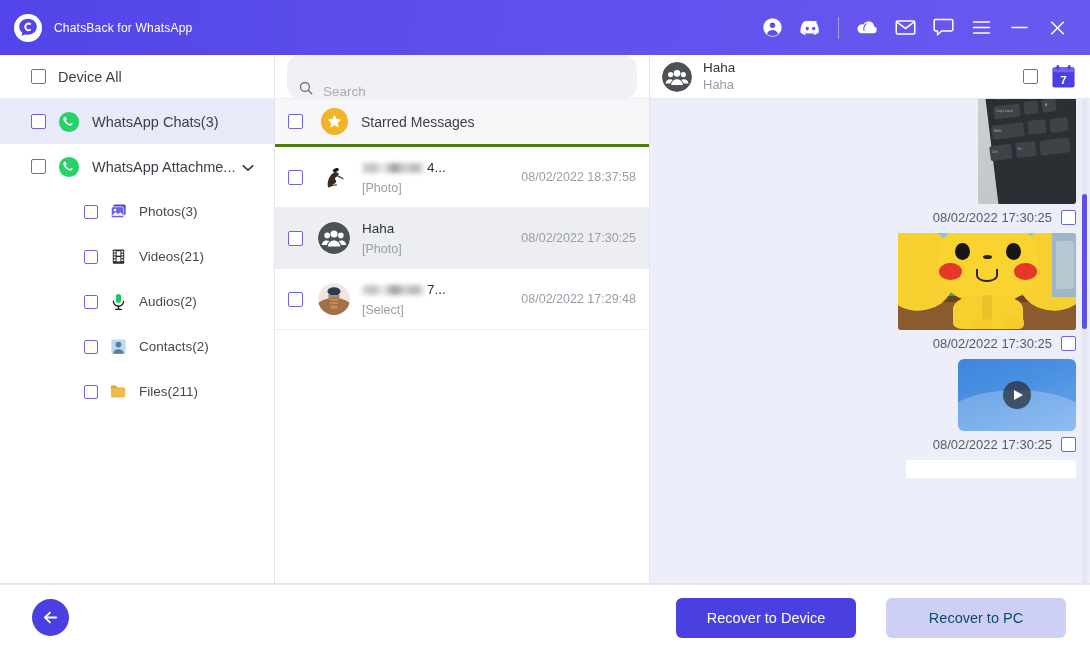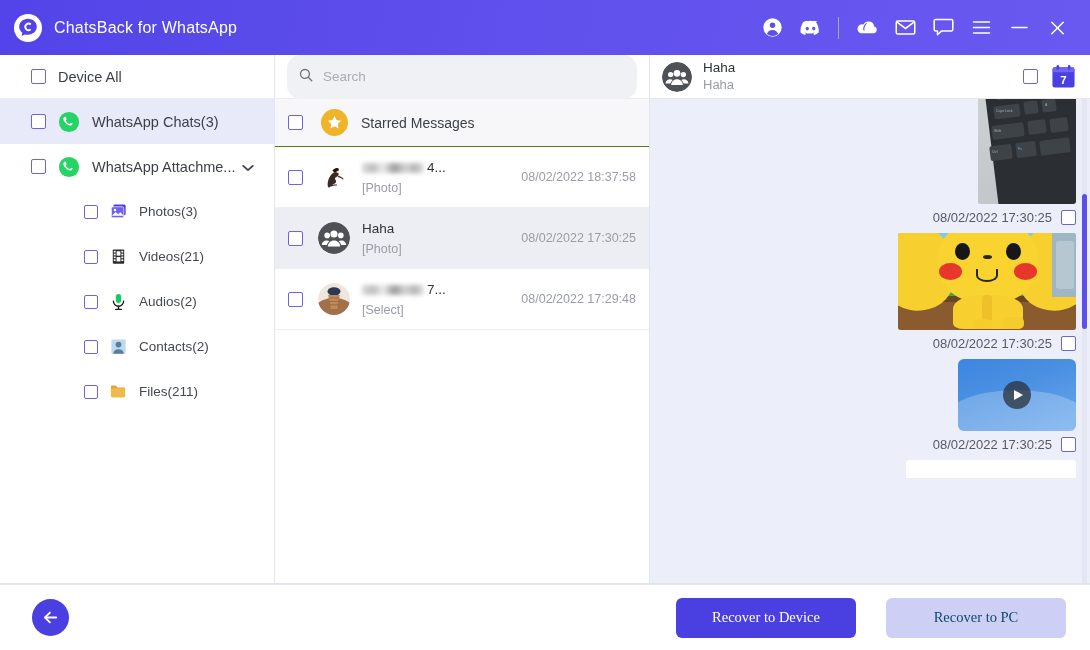--- a/index.html
+++ b/index.html
@@ -27,21 +27,21 @@
   }
   .logo {
     width: 28px; height: 28px; border-radius: 50%;
     background: #ffffff;
     display: flex; align-items: center; justify-content: center;
     margin-right: 12px;
     position: relative;
   }
   .logo svg { display:block; }
   .app-title {
-    color: #ffffff; font-size: 16px; letter-spacing: .2px;
+    color: #ffffff; font-size: 12px; letter-spacing: .2px;
     font-weight: 400;
   }
   .tb-right {
     margin-left: auto; display: flex; align-items: center; gap: 0px;
   }
   .tb-btn {
     width: 38px; height: 40px;
     display: flex; align-items: center; justify-content: center;
     cursor: pointer;
   }
@@ -103,34 +103,34 @@
   }
   .searchwrap {
     height: 44px; flex: 0 0 44px;
     display: flex; align-items: center;
     padding: 0 12px;
     border-bottom: 1px solid #ececf2;
   }
   .searchbox {
     flex: 1 1 auto; height: 44px;
     background: #f0f1f5; border-radius: 14px;
-    display: flex; align-items: center; padding: 0 12px;
+    display: flex; align-items: flex-end; padding: 0 12px;
   }
   .searchbox input {
     border: 0; outline: 0; background: transparent;
     font-family: "Liberation Sans", sans-serif;
     font-size: 13.5px; color: #4a4e57; margin-left: 10px;
     width: 100%;
   }
   .searchbox input::placeholder { color: #a9acb6; }
 
   .starred-row {
     height: 48px; display: flex; align-items: center;
     padding-left: 13px; background: #f7f7fa;
-    border-bottom: 1px solid #4d7c0f;
+    border-bottom: 3px solid #4d7c0f;
     cursor: pointer;
   }
   .star-ico {
     width: 27px; height: 27px; border-radius: 50%;
     background: #f0b429; margin-left: 18px;
     display: flex; align-items: center; justify-content: center;
   }
   .starred-label { font-size: 14px; color: #3b3f48; margin-left: 13px; }
 
   .chatlist { flex: 1 1 auto; overflow: hidden; }
@@ -247,21 +247,21 @@
   .backbtn {
     width: 37px; height: 37px; border-radius: 50%;
     background: #4a3fe0; display: flex; align-items: center; justify-content: center;
     cursor: pointer;
   }
   .footer-right { margin-left: auto; display: flex; align-items: center; gap: 30px; }
   .btn {
     height: 40px; min-width: 180px; border-radius: 6px;
     display: flex; align-items: center; justify-content: center;
     font-size: 14.5px; border: 0; cursor: pointer;
-    font-family: Liberation Serif, serif;
+    font-family: Liberation Sans, sans-serif;
   }
   .btn-primary { background: #4a3fe0; color: #fff; }
   .btn-disabled { background: #cdd0f4; color: #0c4a6e; cursor: default; }
 </style>
 </head>
 <body>
 
 <div class="app">
 
   <div class="titlebar">

